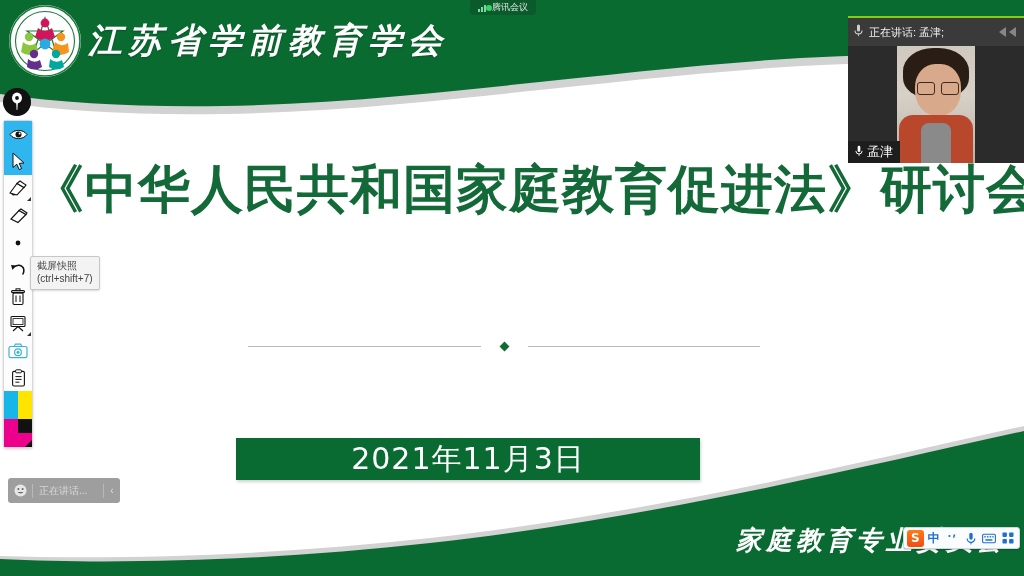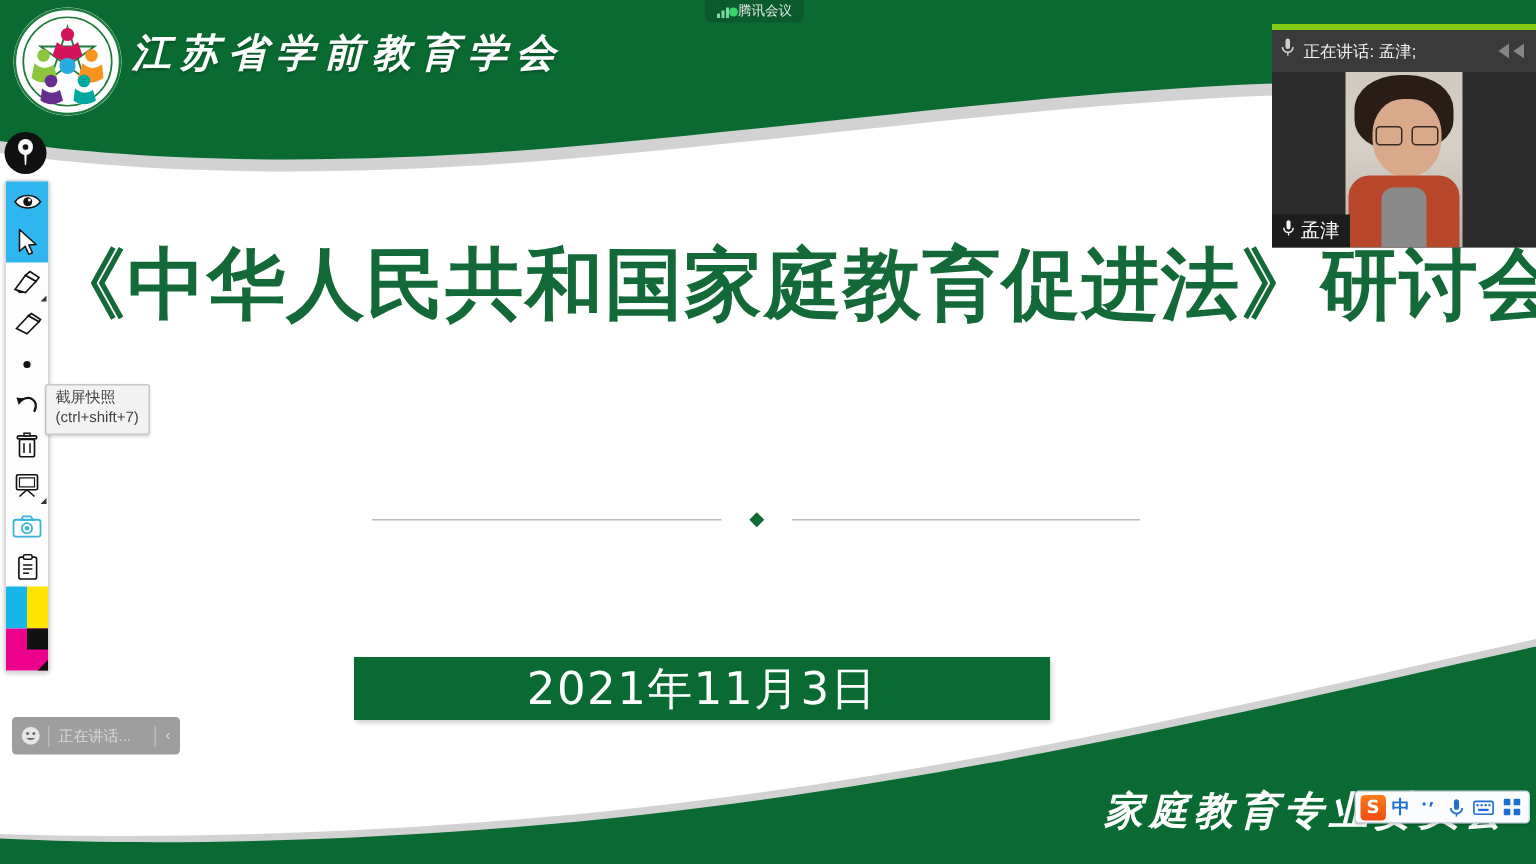--- a/index.html
+++ b/index.html
@@ -16,21 +16,21 @@
   .hdr-shadow{position:absolute;left:0;top:0;width:1024px;height:120px;}
   .hdr-green{position:absolute;left:0;top:0;width:1024px;height:115px;}
 
   .ftr-shadow{position:absolute;left:0;bottom:0;width:1024px;height:150px;}
   .ftr-green{position:absolute;left:0;bottom:0;width:1024px;height:145px;}
 
   
   .logo-wrap{position:absolute;left:8px;top:4px;width:74px;height:74px;z-index:6;}
   .org-name{
     position:absolute;left:88px;top:18px;z-index:6;
-    color:#ffffff;font-size:26px;letter-spacing:6px;
+    color:#ffffff;font-size:34px;letter-spacing:6px;
     font-family:"DejaVu Serif","Liberation Serif",serif;
     font-style:italic;font-weight:700;
     text-shadow:0 1px 2px rgba(0,0,0,.25);
     white-space:nowrap;
     text-align:center;
   }
 
   
   .slide-title{
     position:absolute;left:0;right:0;top:155px;text-align:center;z-index:4;
@@ -74,21 +74,21 @@
   .meet-pill .bars i{display:block;width:2px;background:#7fd8a2;}
   .meet-pill .bars i:nth-child(1){height:3px;}
   .meet-pill .bars i:nth-child(2){height:5px;}
   .meet-pill .bars i:nth-child(3){height:7px;}
   .meet-pill .gdot{width:6px;height:6px;border-radius:50%;background:#38d16a;}
   .meet-pill .txt{color:#dfe9e2;font-size:9px;white-space:nowrap;}
 
   
   .vtile{
     position:absolute;right:0;top:16px;width:176px;height:145px;z-index:30;
-    background:#2e2e2e;border-top:4px solid #84cc16;overflow:hidden;
+    background:#2e2e2e;border-top:2px solid #84cc16;overflow:hidden;
   }
   .vtile-bar{
     position:absolute;left:0;top:0;width:100%;height:28px;background:#3a3a3a;
     display:flex;align-items:center;gap:6px;padding:0 6px;box-sizing:border-box;
   }
   .vtile-bar .lbl{color:#f2f2f2;font-size:11px;white-space:nowrap;}
   .vtile-bar .chev{margin-left:auto;display:flex;gap:2px;opacity:.8;}
   .vtile-body{position:absolute;left:0;top:28px;width:100%;height:117px;background:#2b2b2b;}
   .vface{
     position:absolute;left:50%;top:0;transform:translateX(-50%);

